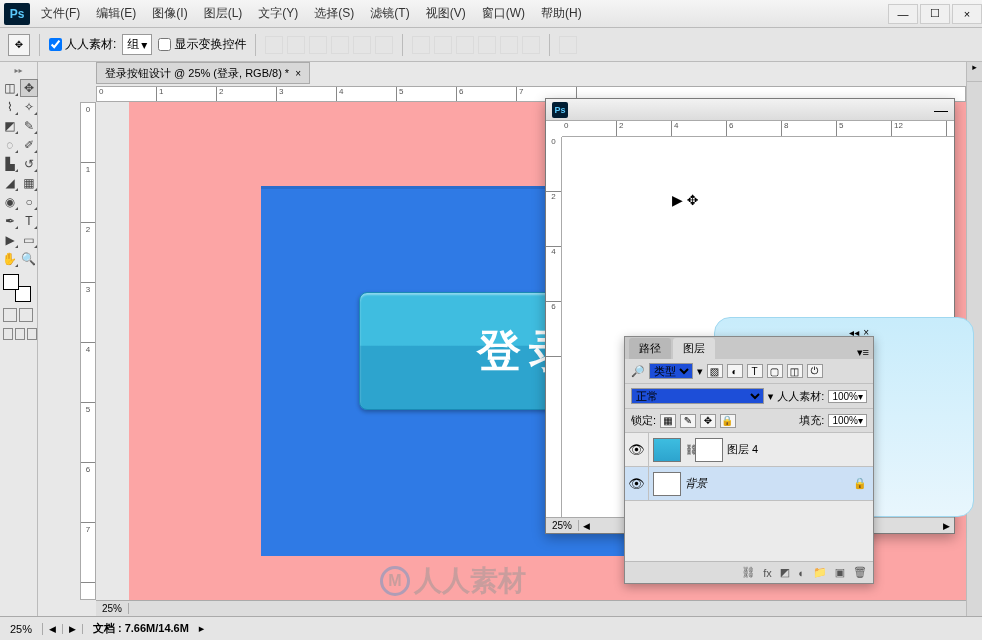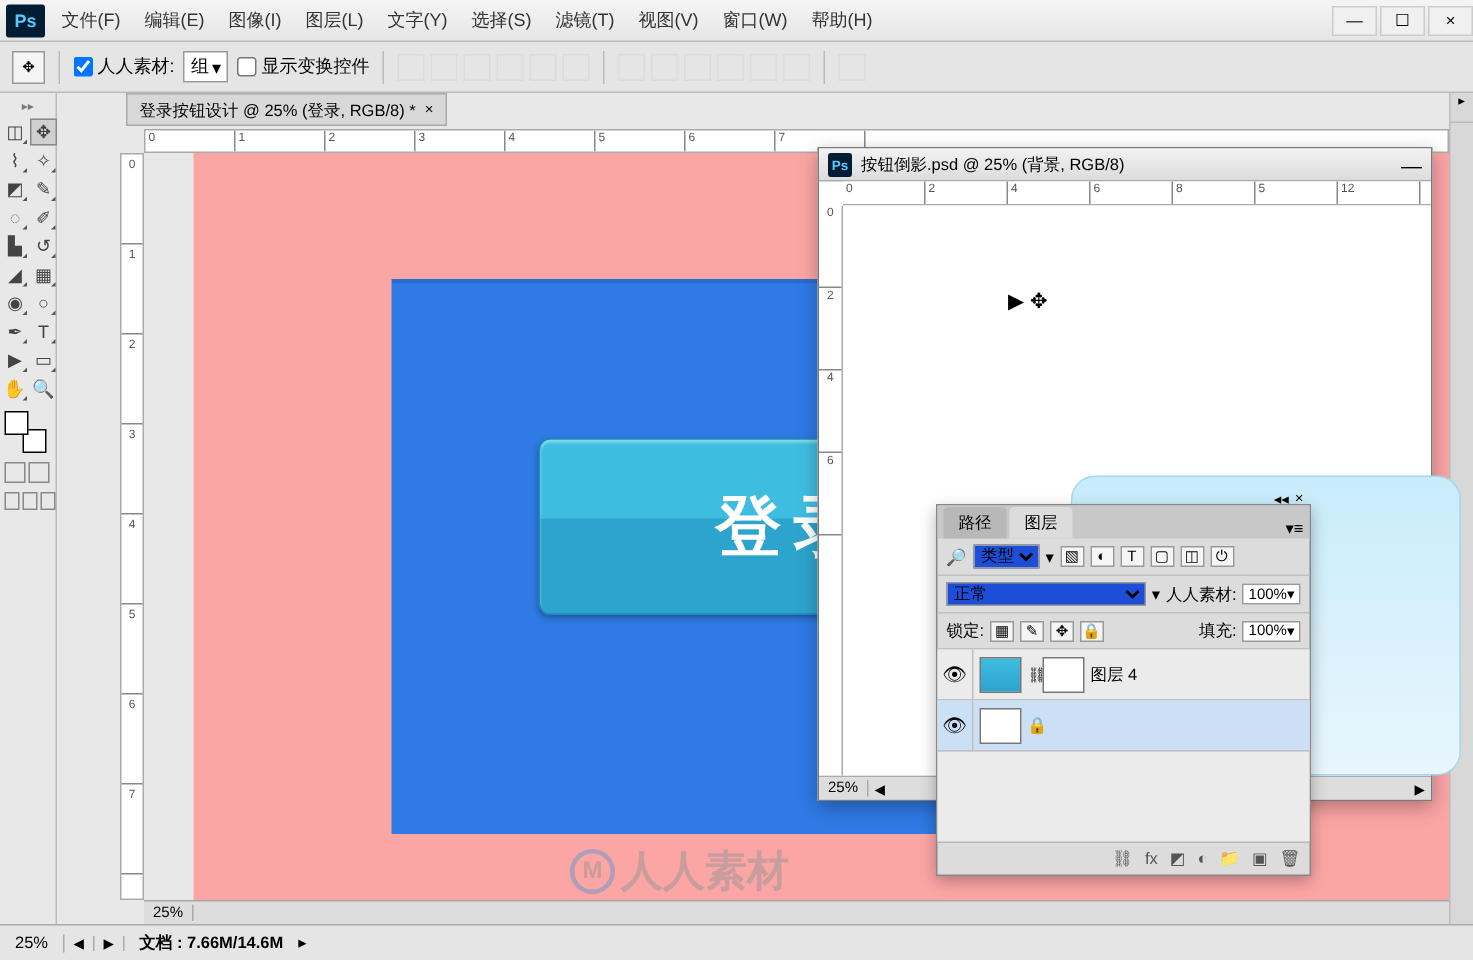--- a/index.html
+++ b/index.html
@@ -36,21 +36,21 @@
 .swatches { margin-top: 6px; position: relative; width: 28px; height: 28px; margin-left: 3px; }
 .swatches .fg { position: absolute; width: 16px; height: 16px; background: #fff; border: 1px solid #000; top: 0; left: 0; z-index: 2; }
 .swatches .bg { position: absolute; width: 16px; height: 16px; background: #fff; border: 1px solid #000; bottom: 0; right: 0; }
 .qm { margin-top: 6px; display: flex; gap: 2px; padding-left: 3px; }
 .qm div { width: 14px; height: 14px; border: 1px solid #888; }
 .scr { margin-top: 6px; display: flex; gap: 2px; padding-left: 3px; }
 .scr div { width: 14px; height: 12px; border: 1px solid #888; }
 
 
 .docarea { flex: 1; position: relative; background: #e8e8e8; }
-.doc-tab { position: absolute; top: 0; left: 46px; height: 22px; background: #d8d8d8; border: 1px solid #aaa; display: flex; align-items: center; font-size: 11px; padding: 0 8px; }
+.doc-tab { position: absolute; top: 0; left: 58px; height: 22px; background: #d8d8d8; border: 1px solid #aaa; display: flex; align-items: center; font-size: 11px; padding: 0 8px; }
 .doc-tab .x { margin-left: 6px; font-size: 10px; }
 .rulerH { position: absolute; top: 24px; left: 58px; right: 16px; height: 16px; background: #fff; border: 1px solid #aaa; font-size: 8px; display: flex; overflow: hidden; }
 .rulerH span { flex: 0 0 60px; border-right: 1px solid #888; padding-left: 2px; color: #555; }
 .rulerV { position: absolute; top: 40px; left: 42px; width: 16px; bottom: 16px; background: #fff; border: 1px solid #aaa; font-size: 8px; display: flex; flex-direction: column; }
 .rulerV span { flex: 0 0 60px; border-bottom: 1px solid #888; padding-top: 2px; color: #555; text-align: center; }
 .canvas { position: absolute; top: 40px; left: 58px; right: 16px; bottom: 16px; background: #fca5a5; overflow: hidden; margin-left: 33px; }
 .blue-rect { position: absolute; left: 132px; top: 84px; width: 420px; height: 370px; background: #2f7ae5; box-shadow: inset 0 3px 0 rgba(0,0,0,.1); }
 .login-btn { position: absolute; left: 230px; top: 190px; width: 340px; height: 118px; border-radius: 8px; background: linear-gradient(#3fbde0 0%, #3fbde0 45%, #2da4ce 46%, #2da4ce 100%); border: 1px solid #1a8ab5; box-shadow: 0 2px 4px rgba(0,0,0,.3), inset 0 2px 2px rgba(255,255,255,.4); display: flex; align-items: center; justify-content: center; color: #fff; font-size: 44px; font-weight: bold; letter-spacing: 8px; }
 .scrollH { position: absolute; bottom: 0; left: 58px; right: 0; height: 16px; background: #ddd; border-top: 1px solid #aaa; display: flex; align-items: center; }
 .scrollH .zoom { font-size: 10px; padding: 0 6px; border-right: 1px solid #aaa; }
@@ -252,21 +252,20 @@
   </div>
 </div>
 
 <div class="right-strip">
   <div>▸</div>
 </div>
 
 <div class="doc2">
   <div class="doc2-title">
     <div class="pslogo">Ps</div>
-    <span>按钮倒影.psd @ 25% (背景, RGB/8)</span>
     <span class="min">—</span>
   </div>
   <div class="doc2-rulerH">
     <span>0</span>
     <span>2</span>
     <span>4</span>
     <span>6</span>
     <span>8</span>
     <span>5</span>
     <span>12</span>
@@ -331,20 +330,21 @@
     <div class="layer">
       <div class="eye">👁</div>
       <div class="thumb blue"></div>
       <div class="link">⛓</div>
       <div class="mask"></div>
       <div class="name" style="font-style:normal">图层 4</div>
     </div>
     <div class="layer sel">
       <div class="eye">👁</div>
       <div class="thumb"></div>
+      <div class="name">背景</div>
       <div class="lock">🔒</div>
     </div>
     <div style="height:60px"></div>
   </div>
   <div class="layers-foot">
     <div>⛓</div>
     <div>fx</div>
     <div>◩</div>
     <div>◐</div>
     <div>📁</div>

